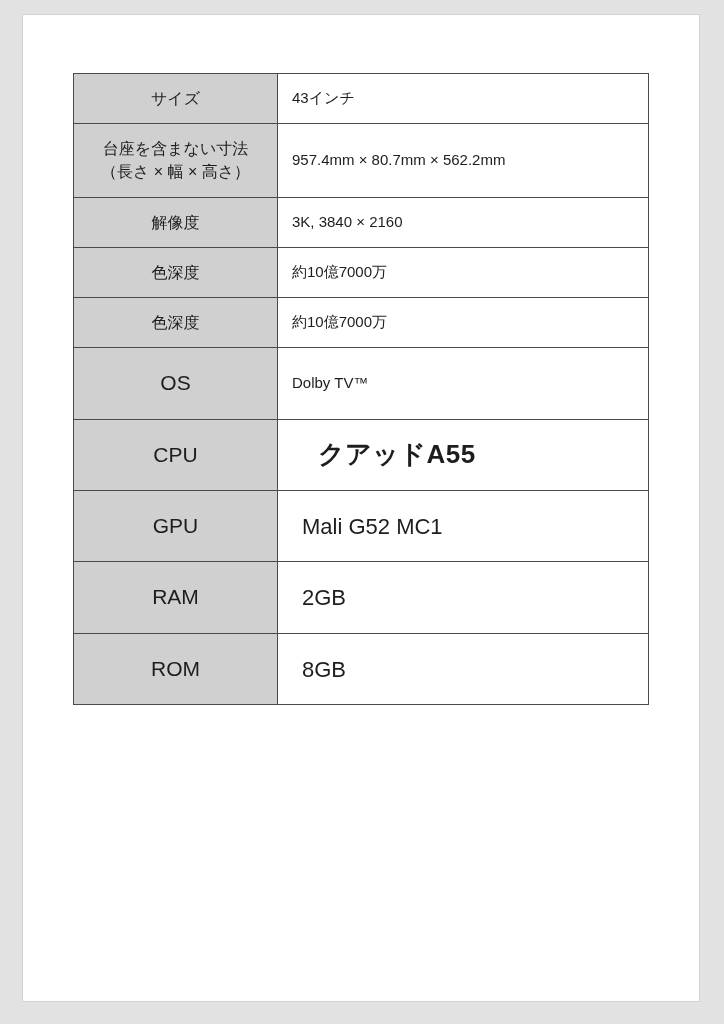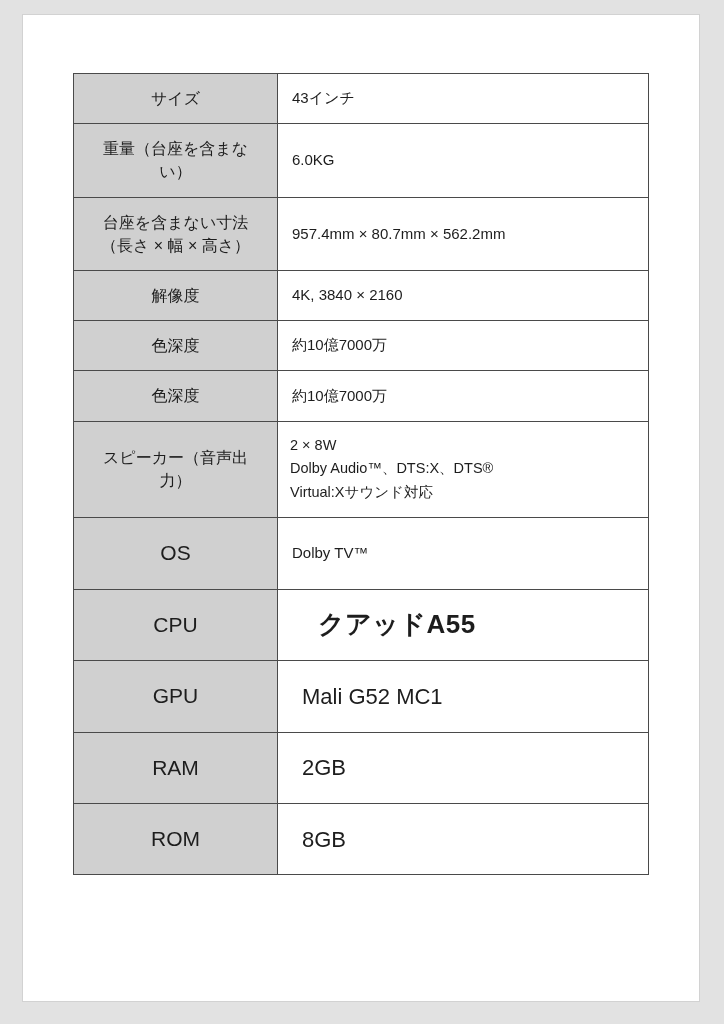--- a/index.html
+++ b/index.html
@@ -87,44 +87,34 @@
 <body>
 
 <div class="page">
   <table class="spec-table">
     <tbody>
         <tr>
           <td class="label-cell">サイズ</td>
           <td class="value-cell">43インチ</td>
         </tr>
         <tr>
-          <td class="label-cell">重量（台座を含まない）</td>
-          <td class="value-cell">6.0KG</td>
-        </tr>
-        <tr>
           <td class="label-cell">台座を含まない寸法（長さ × 幅 × 高さ）</td>
           <td class="value-cell small">957.4mm × 80.7mm × 562.2mm</td>
         </tr>
         <tr>
           <td class="label-cell">解像度</td>
-          <td class="value-cell small">4K, 3840 × 2160</td>
+          <td class="value-cell small">3K, 3840 × 2160</td>
         </tr>
         <tr>
           <td class="label-cell">色深度</td>
           <td class="value-cell small">約10億7000万</td>
         </tr>
         <tr>
           <td class="label-cell">色深度</td>
           <td class="value-cell small">約10億7000万</td>
-        </tr>
-        <tr>
-          <td class="label-cell">スピーカー（音声出力）</td>
-          <td class="value-cell left-align multiline">2 × 8W
-Dolby Audio™、DTS:X、DTS®
-Virtual:Xサウンド対応</td>
         </tr>
         <tr>
           <td class="label-cell big">OS</td>
           <td class="value-cell small">Dolby TV™</td>
         </tr>
         <tr>
           <td class="label-cell big">CPU</td>
           <td class="value-cell xbig">クアッドA55</td>
         </tr>
         <tr>

